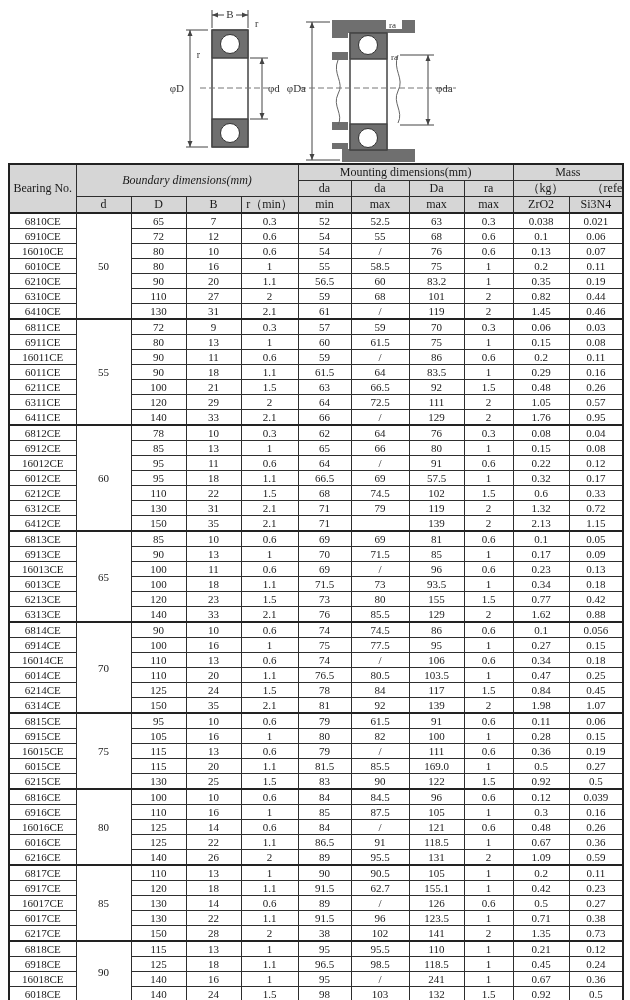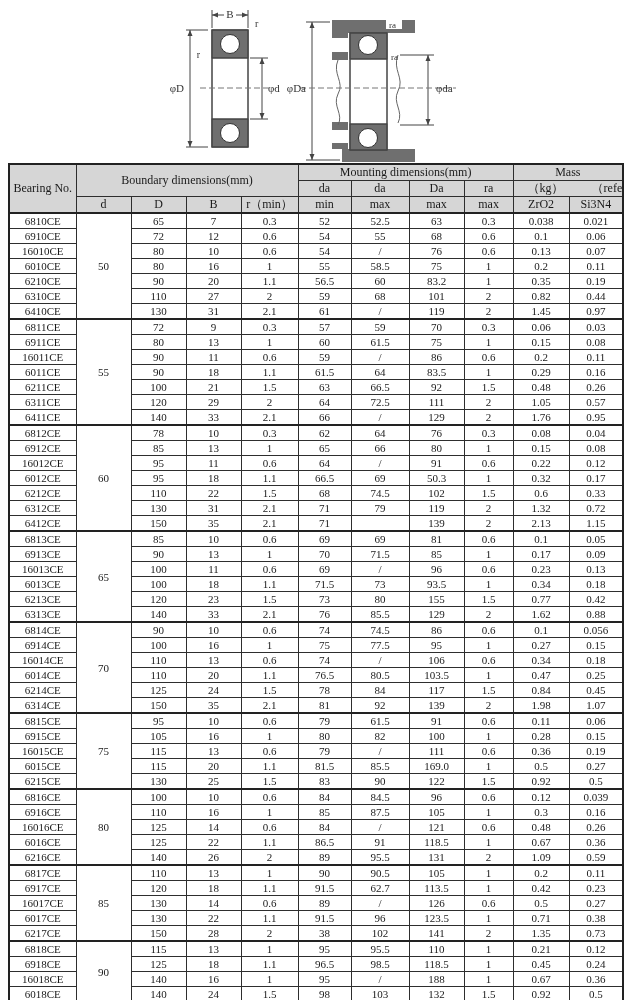--- a/index.html
+++ b/index.html
@@ -2,21 +2,21 @@
 <html><head>
 <meta charset="utf-8">
 <style>
   html,body{margin:0;padding:0;background:#fff;}
   body{width:630px;height:1000px;position:relative;font-family:"Liberation Serif",serif;color:#1a1a1a;}
   .drawing{position:absolute;left:0;top:0;width:630px;height:162px;}
   .spec-table{position:absolute;left:8px;top:163px;width:614px;border-collapse:collapse;table-layout:fixed;}
   .spec-table td,.spec-table th{border:1px solid #2e2e2e;padding:0;text-align:center;vertical-align:middle;overflow:hidden;white-space:nowrap;}
   .spec-table{border:2px solid #222;}
   thead th{background:#d6d6d6;font-weight:normal;font-size:12px;height:15px;line-height:15px;}
-  thead th.tall{height:31px;}
+  thead th.tall{height:31px;font-style:italic;}
   tbody td{font-size:11px;height:14px;line-height:14px;background:#fff;}
   tr.group-start td{border-top:2px solid #222;}
   .kgrefer span{display:inline-block;padding:0 14px;}
   svg text{font-family:"Liberation Serif",serif;fill:#333;}
 </style>
 </head>
 <body>
 
 <svg class="drawing" viewBox="0 0 630 162" xmlns="http://www.w3.org/2000/svg">
 
@@ -215,21 +215,21 @@
       <tr>
         <td>6410CE</td>
         <td>130</td>
         <td>31</td>
         <td>2.1</td>
         <td>61</td>
         <td>/</td>
         <td>119</td>
         <td>2</td>
         <td>1.45</td>
-        <td>0.97</td>
+        <td>0.46</td>
       </tr>
       <tr class="group-start">
         <td>6811CE</td>
         <td rowspan="7">55</td>
         <td>72</td>
         <td>9</td>
         <td>0.3</td>
         <td>57</td>
         <td>59</td>
         <td>70</td>
@@ -346,21 +346,21 @@
         <td>0.22</td>
         <td>0.12</td>
       </tr>
       <tr>
         <td>6012CE</td>
         <td>95</td>
         <td>18</td>
         <td>1.1</td>
         <td>66.5</td>
         <td>69</td>
-        <td>50.3</td>
+        <td>57.5</td>
         <td>1</td>
         <td>0.32</td>
         <td>0.17</td>
       </tr>
       <tr>
         <td>6212CE</td>
         <td>110</td>
         <td>22</td>
         <td>1.5</td>
         <td>68</td>
@@ -675,21 +675,21 @@
         <td>0.2</td>
         <td>0.11</td>
       </tr>
       <tr>
         <td>6917CE</td>
         <td>120</td>
         <td>18</td>
         <td>1.1</td>
         <td>91.5</td>
         <td>62.7</td>
-        <td>113.5</td>
+        <td>155.1</td>
         <td>1</td>
         <td>0.42</td>
         <td>0.23</td>
       </tr>
       <tr>
         <td>16017CE</td>
         <td>130</td>
         <td>14</td>
         <td>0.6</td>
         <td>89</td>
@@ -748,21 +748,21 @@
         <td>0.45</td>
         <td>0.24</td>
       </tr>
       <tr>
         <td>16018CE</td>
         <td>140</td>
         <td>16</td>
         <td>1</td>
         <td>95</td>
         <td>/</td>
-        <td>188</td>
+        <td>241</td>
         <td>1</td>
         <td>0.67</td>
         <td>0.36</td>
       </tr>
       <tr>
         <td>6018CE</td>
         <td>140</td>
         <td>24</td>
         <td>1.5</td>
         <td>98</td>

